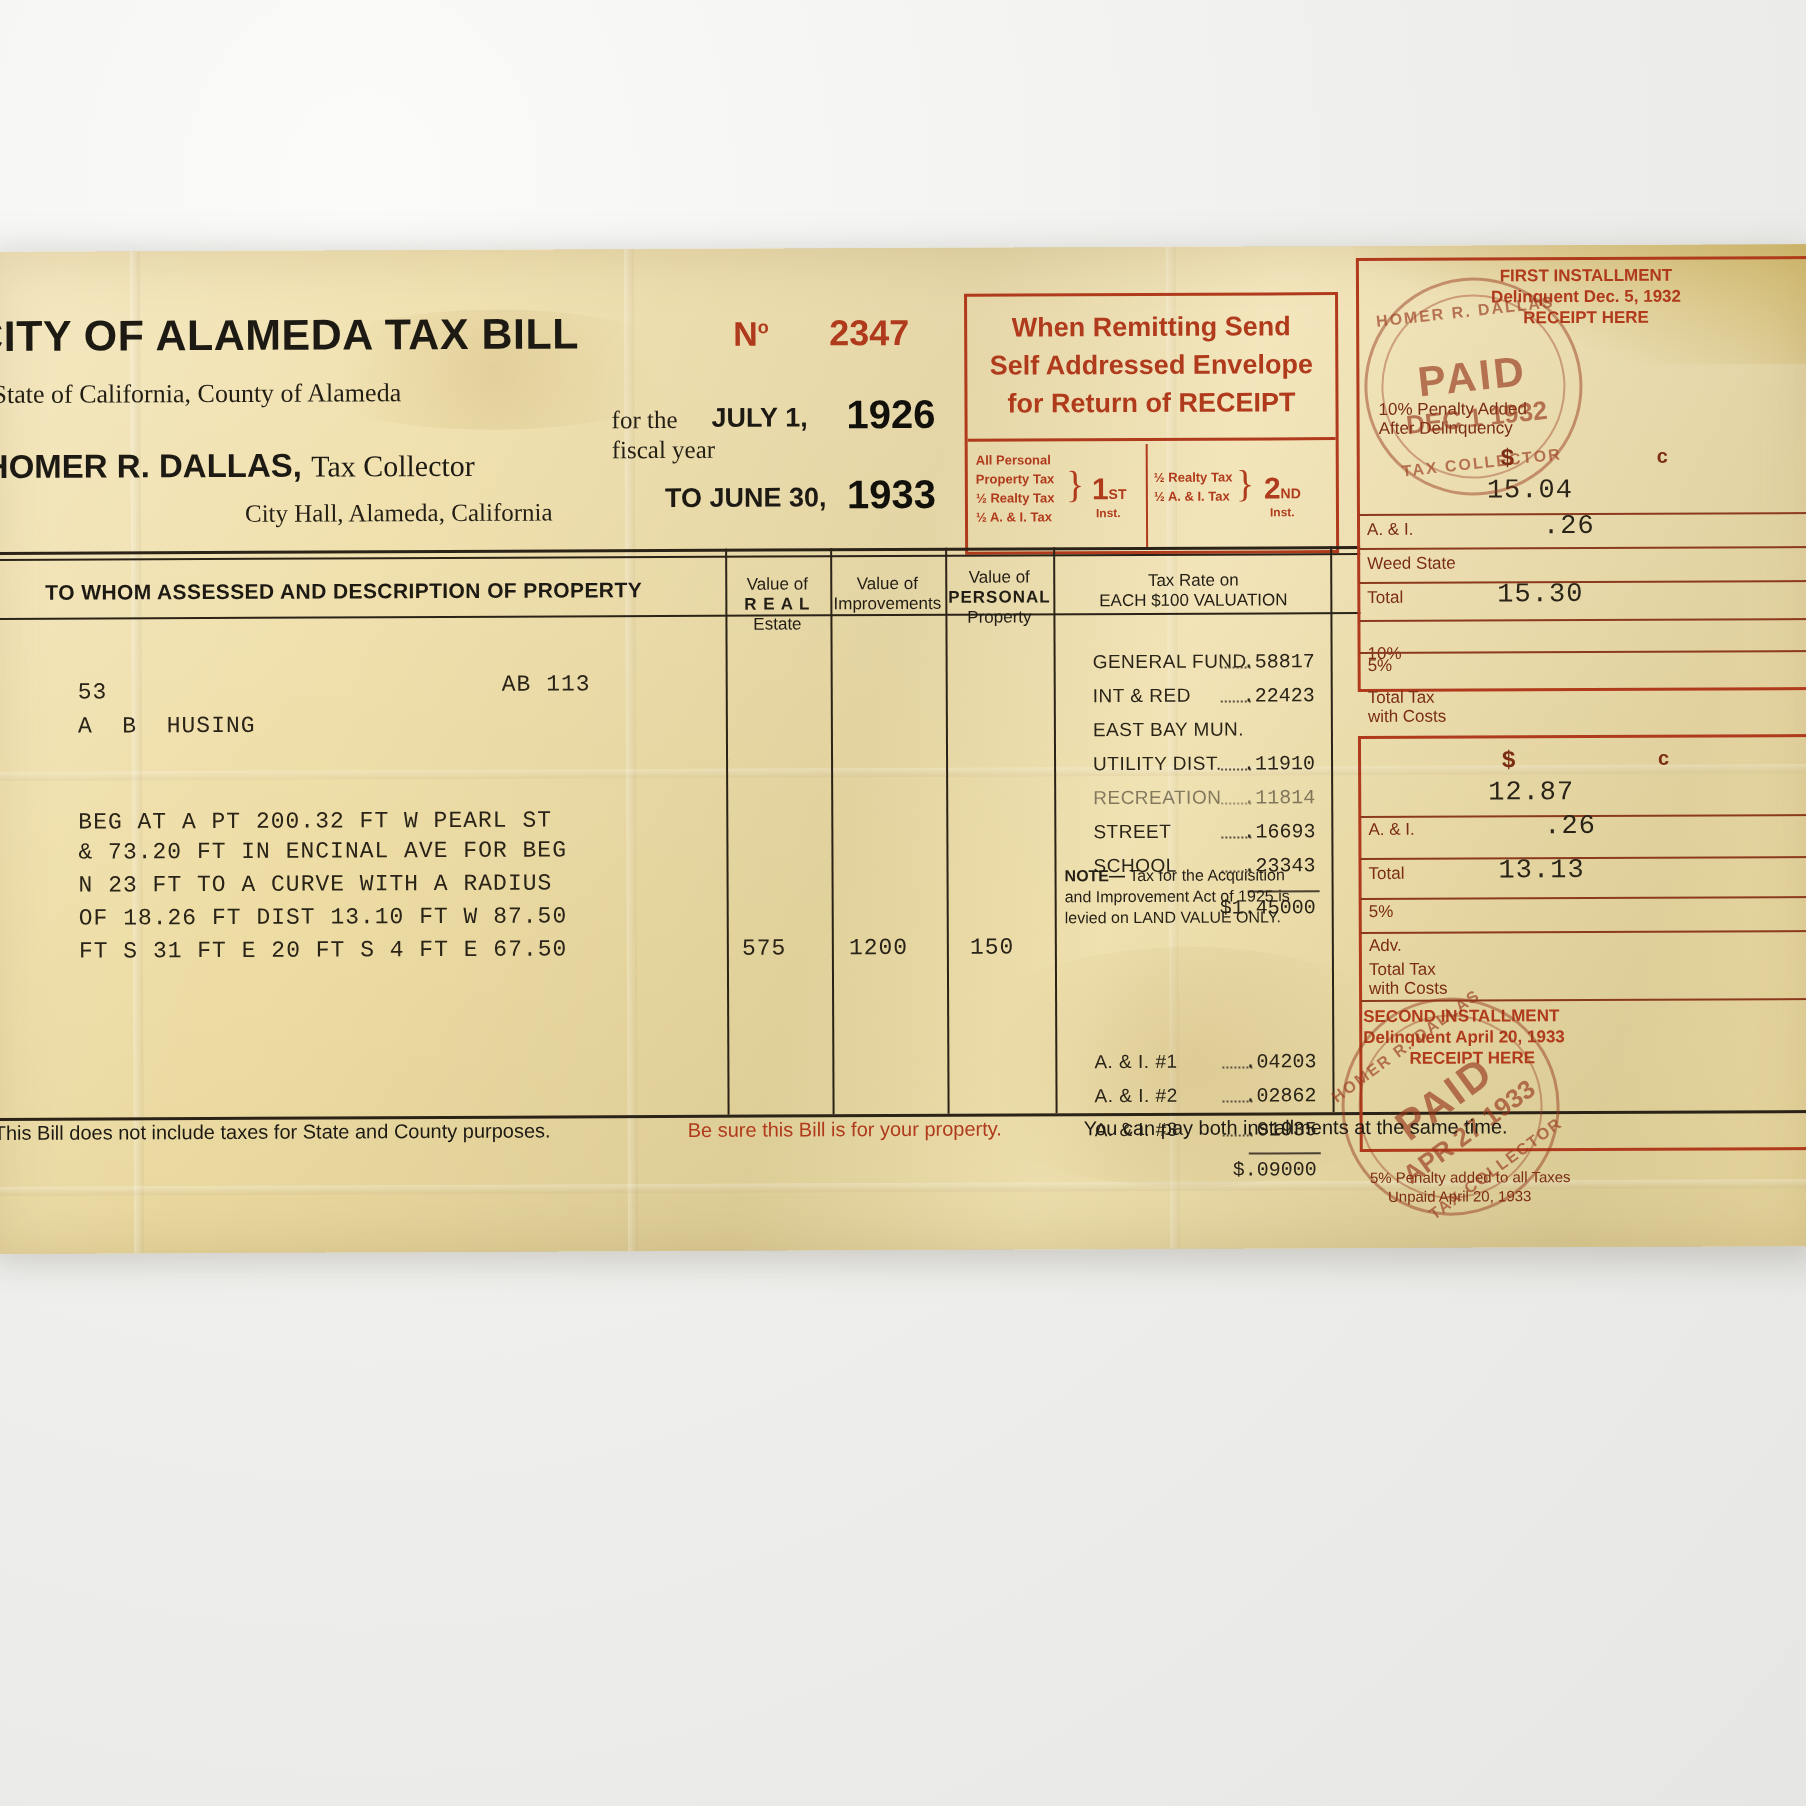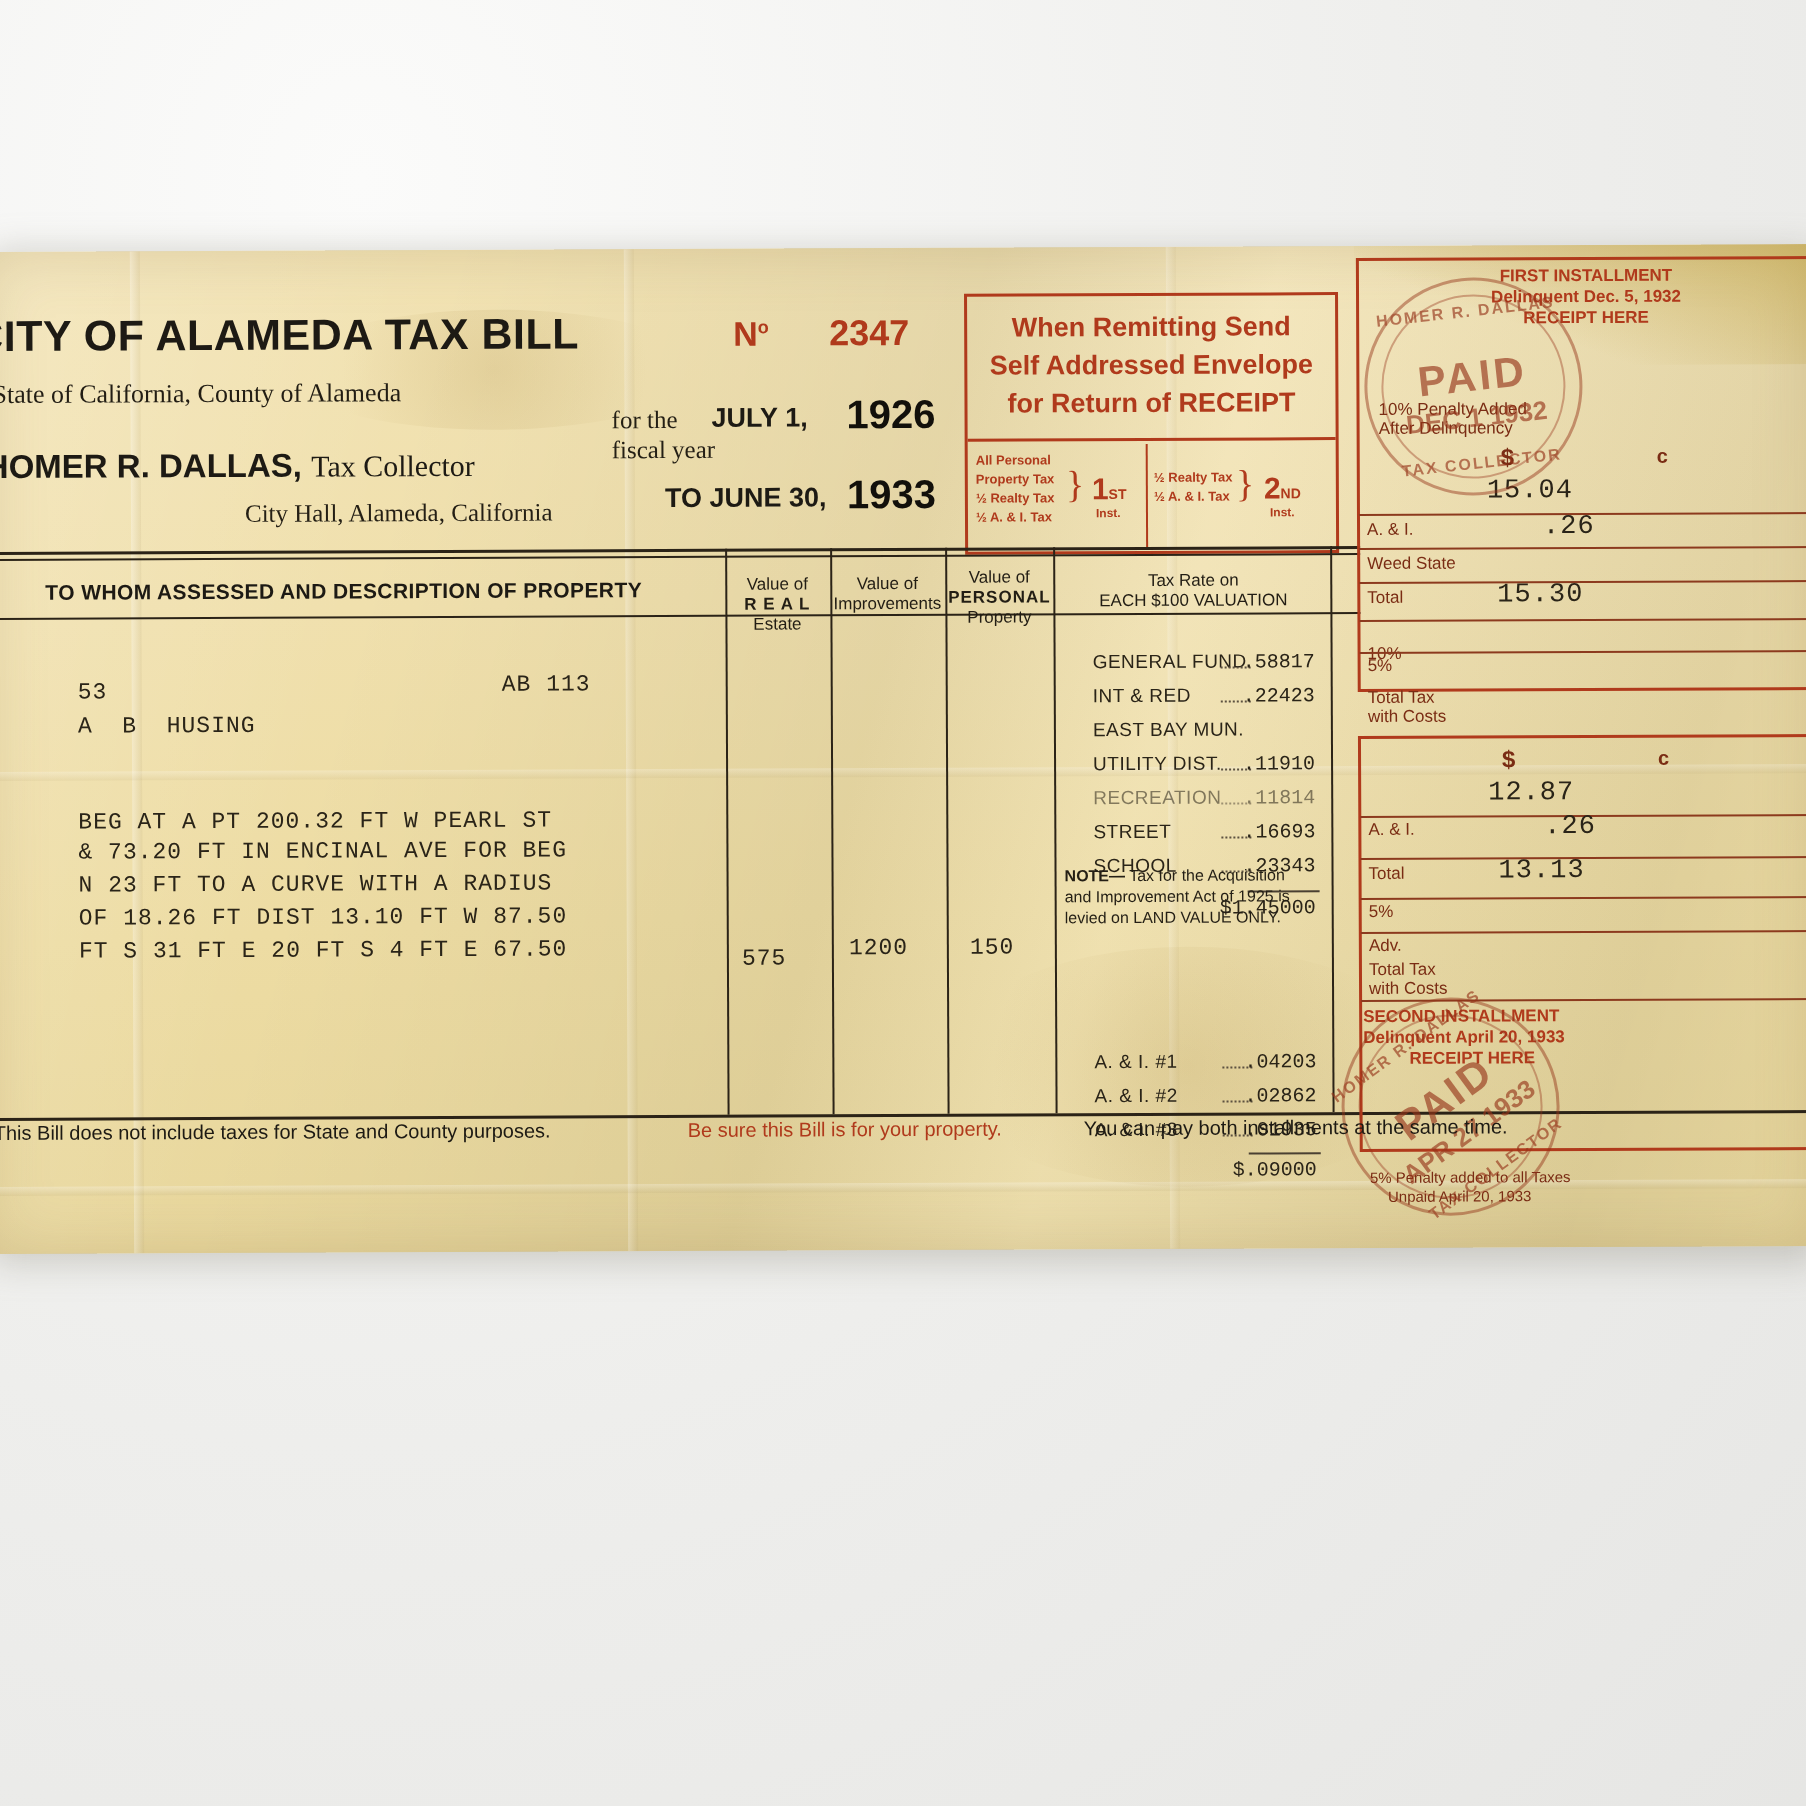--- a/index.html
+++ b/index.html
@@ -363,21 +363,21 @@
       <div class="typed" style="left:92px; top:428px;">53</div>
       <div class="typed" style="left:510px; top:422px;margin-left:6px;">AB 113</div>
       <div class="typed" style="left:92px; top:462px;">A  B  HUSING</div>
 
       <div class="typed" style="left:92px; top:555px; line-height:33px;"><span>BEG AT A PT 200.32 FT W PEARL ST</span></div>
       <div class="typed" style="left:92px; top:588px;"><span>&amp; 73.20 FT IN ENCINAL AVE FOR BEG</span></div>
       <div class="typed" style="left:92px; top:621px;"><span>N 23 FT TO A CURVE WITH A RADIUS</span></div>
       <div class="typed" style="left:92px; top:654px;"><span>OF 18.26 FT DIST 13.10 FT W 87.50</span></div>
       <div class="typed" style="left:92px; top:687px;"><span>FT S 31 FT E 20 FT S 4 FT E 67.50</span></div>
 
-      <div class="typed" style="left:755px; top:687px;margin-top:10px;">575</div>
+      <div class="typed" style="left:755px; top:687px;">575</div>
       <div class="typed" style="left:862px; top:687px;">1200</div>
       <div class="typed" style="left:983px; top:687px;">150</div>
     </div>
 
     <div id="rates">
       <div class="rate-row">
           <span class="nm">GENERAL FUND</span>
           <span class="dots"></span>
           <span class="vl">.58817</span>
         </div>

